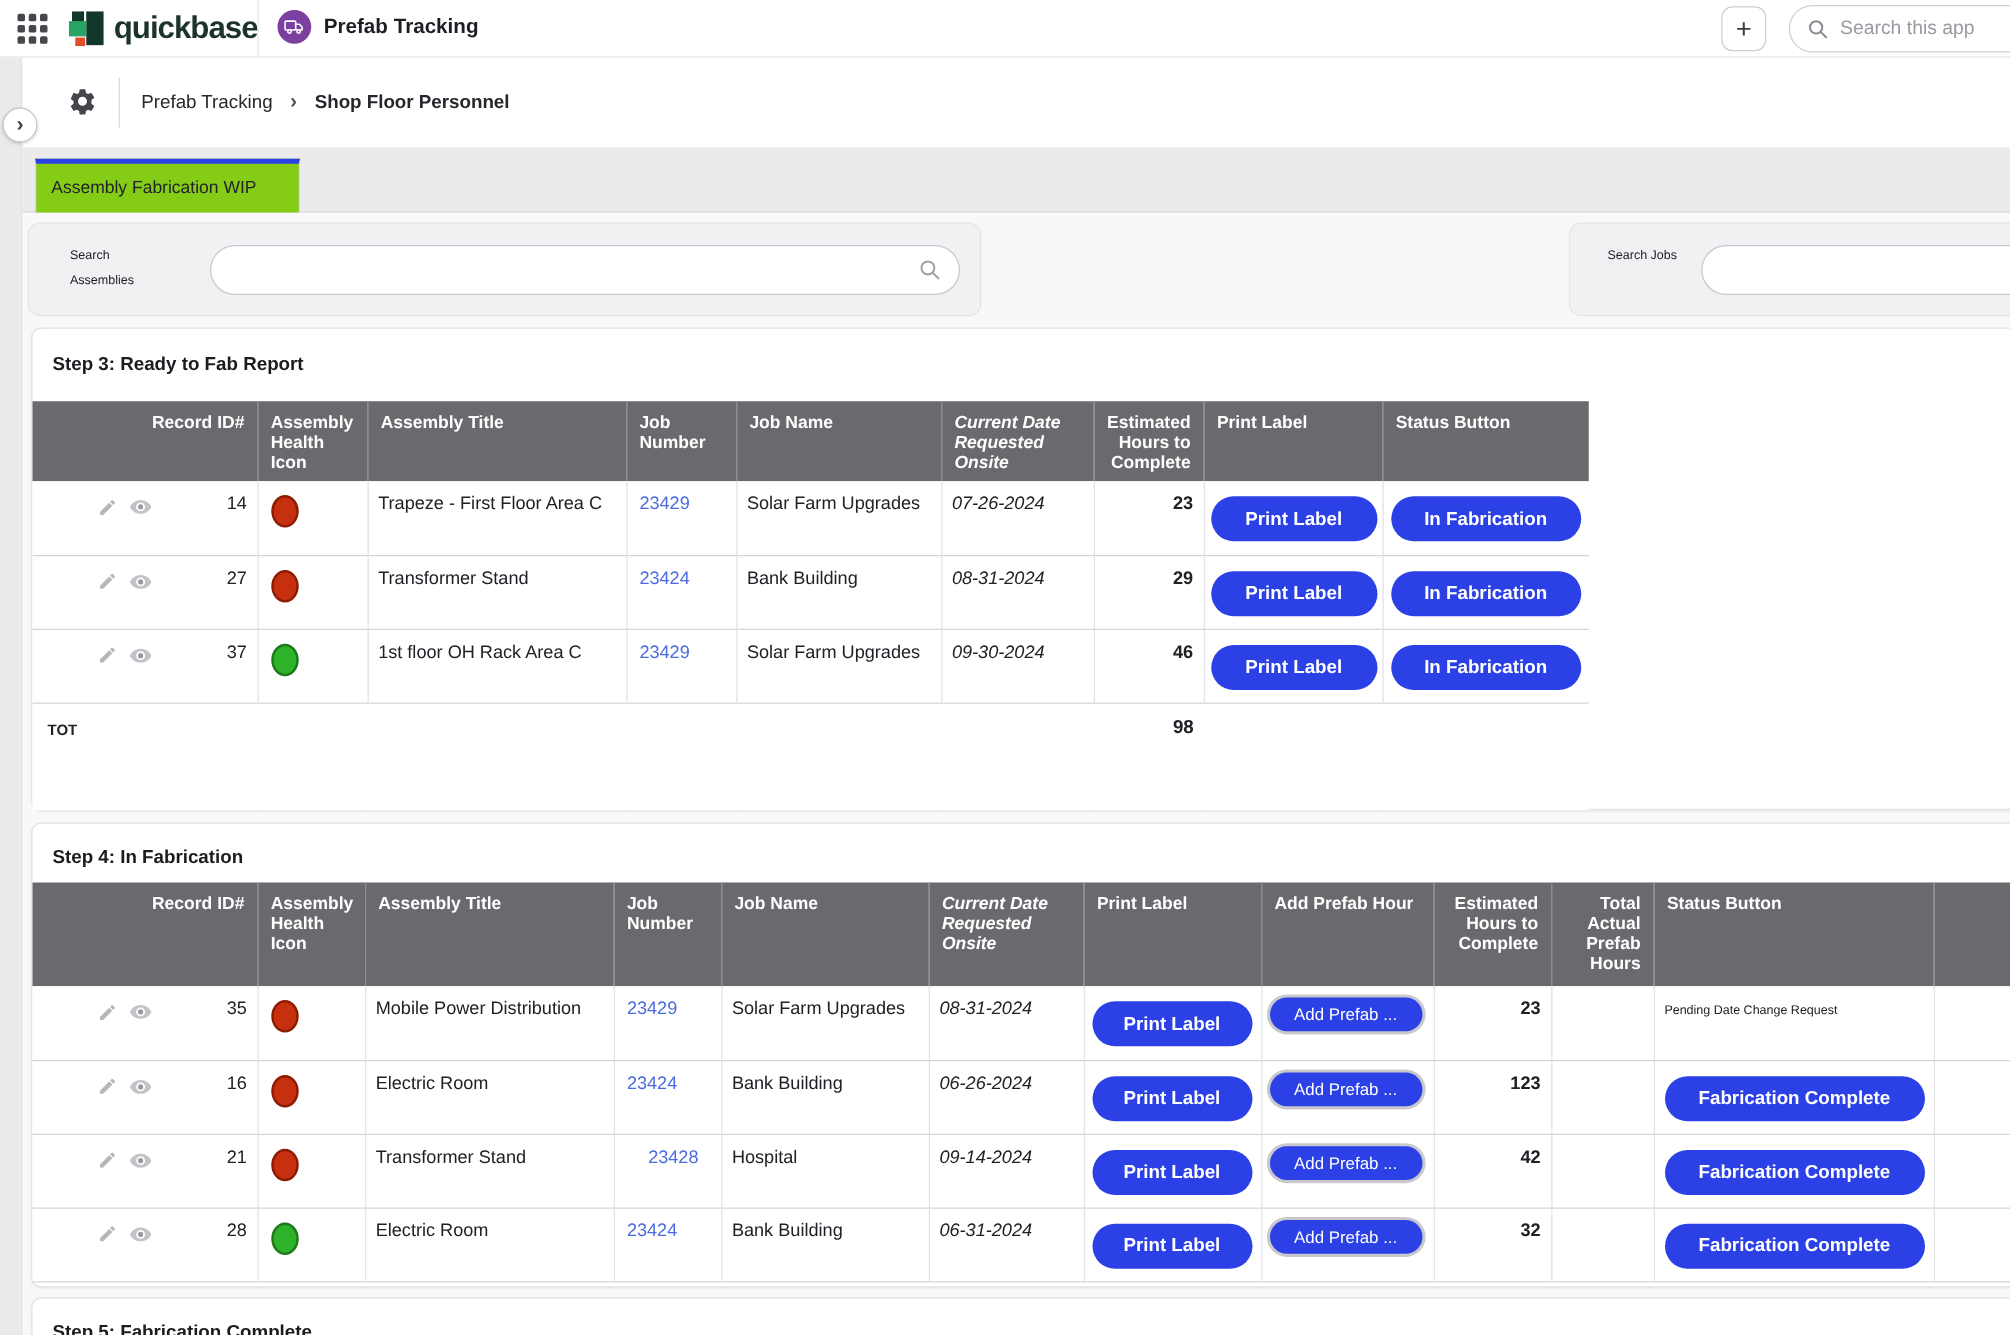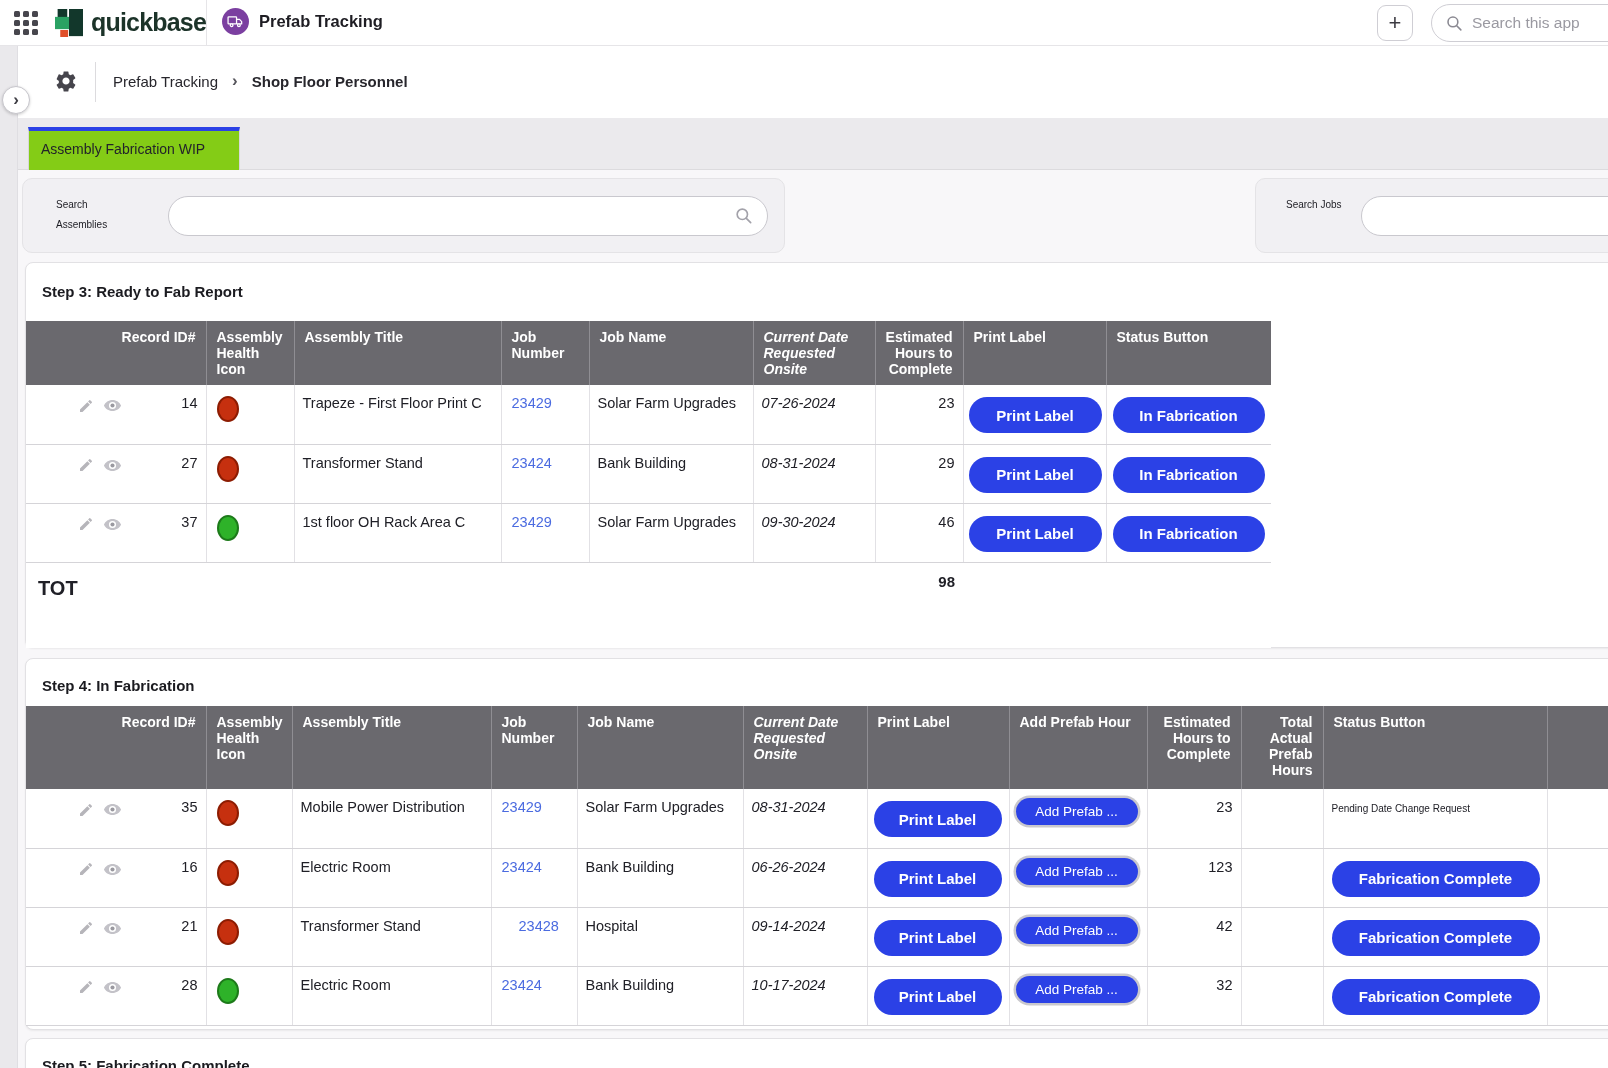--- a/index.html
+++ b/index.html
@@ -57,30 +57,30 @@
   .ac { text-align:left;font-style:italic; }
   .cell-actions { display:flex; justify-content:space-between; align-items:flex-start; }
   td.first { padding:10px 8px 0 52px !important; }
   .row-icons { display:flex; gap:9px; align-items:center; margin-top:1px; }
   .row-icons svg { cursor:pointer; }
   .rec-id { color:#202027; }
   .health-dot { display:block; width:22px; height:26px; border-radius:50%; margin:1px 0 0 2px; }
   .health-dot[data-health="red"]   { background:#c6300f; border:2px solid #8d1c02; }
   .health-dot[data-health="green"] { background:#2eb229; border:2px solid #1d7a1a; }
   a.joblink { color:#4b6be0; text-decoration:none; cursor:pointer; }
-  td.num { padding-right:8px !important; }
+  td.num { padding-right:8px !important;font-weight:bold; }
   td.btncell { padding:12px 0 0 5px !important; }
   .btn { display:inline-block; background:#2b41e6; color:#fff; font-weight:bold; font-size:15px; border:none; border-radius:18px; height:36px; cursor:pointer; font-family:"Liberation Sans",sans-serif; }
   .btn.print3 { width:133px; }
   .btn.status3 { width:152px; }
   .btn.print4 { width:128px; }
   .btn.fabcomp { width:208px; }
   .btn-small { display:inline-block; background:#2b41e6; color:#fff; font-size:13.5px; border:none; border-radius:14px; height:27px; width:122px; box-shadow:0 0 0 2.5px #c9c8cd; cursor:pointer; font-family:"Liberation Sans",sans-serif; margin-top:1px; }
   tr.totals td { border:none; background:#fff; font-weight:bold; font-size:15px; height:86px; }
-  tr.totals td.tlabel { padding:14px 8px 0 12px !important; font-size:20px; }
+  tr.totals td.tlabel { padding:14px 8px 0 12px !important; font-size:12px; }
   .status-text { font-size:10px; color:#202027; }
 
   svg { display:block; }
 </style>
 </head>
 <body>
 
 <div id="page">
 
   <div class="topbar">
@@ -214,21 +214,21 @@
                         <circle cx="12" cy="12" r="2.6" fill="#9a99a0"></circle>
                       </svg>
                     </span>
             </span>
             <span class="rec-id">14</span>
           </div>
               </td>
           <td>
                 <span class="health-dot" data-health="red"></span>
               </td>
-          <td>Trapeze - First Floor Print C</td>
+          <td>Trapeze - First Floor Area C</td>
           <td style="padding-left:10px;"><a class="joblink">23429</a></td>
           <td>Solar Farm Upgrades</td>
           <td class="ac">07-26-2024</td>
           <td class="ar num">23</td>
           <td class="btncell"><button class="btn print3">Print Label</button></td>
           <td class="btncell" style="padding-left:6px !important;"><button class="btn status3">In Fabrication</button></td>
         </tr>
 
         <tr>
           <td class="first">
@@ -460,21 +460,21 @@
             </span>
             <span class="rec-id">28</span>
           </div>
               </td>
           <td>
                 <span class="health-dot" data-health="green"></span>
               </td>
           <td>Electric Room</td>
           <td style="padding-left:10px;"><a class="joblink">23424</a></td>
           <td>Bank Building</td>
-          <td class="ac">10-17-2024</td>
+          <td class="ac">06-31-2024</td>
           <td class="btncell" style="padding-left:6px !important;"><button class="btn print4">Print Label</button></td>
           <td style="padding:8px 0 0 6px;"><button class="btn-small">Add Prefab ...</button></td>
           <td class="ar num">32</td>
           <td class="ar num"></td>
           <td class="btncell" style="padding-left:8px !important;"><button class="btn fabcomp">Fabrication Complete</button></td>
           <td></td>
         </tr>
       </tbody>
         </table>
     </div>

